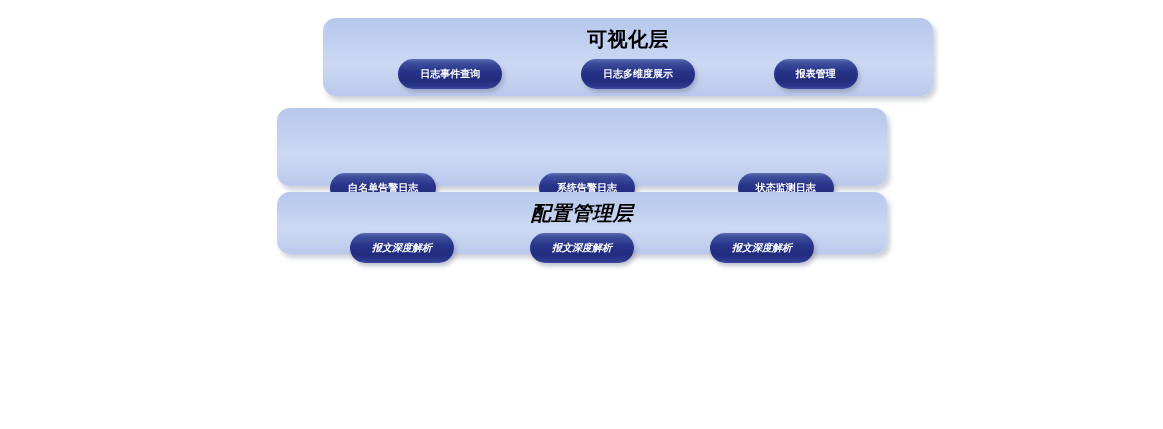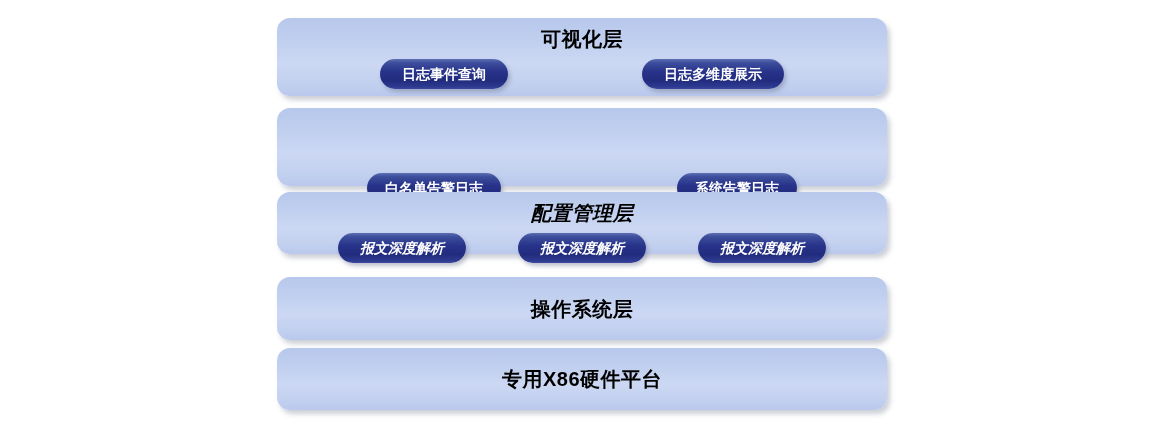--- a/index.html
+++ b/index.html
@@ -32,21 +32,21 @@
         #b7c8ec 0%,
         #c0cfef 28%,
         #ccd8f3 58%,
         #c2d0ef 85%,
         #b9c8ec 100%);
     box-shadow: 3px 4px 5px rgba(120,128,150,0.38);
     box-sizing: border-box;
   }
 
   
-  .layer-1 { top: 18px;  height: 78px; }
+  .layer-1 { top: 18px;  height: 78px; margin-left: 46px; }
   .layer-2 { top: 108px; height: 78px; }
   .layer-3 { top: 192px; height: 62px; font-style: italic; }
   .layer-4 { top: 277px; height: 63px; }
   .layer-5 { top: 348px; height: 62px; }
 
   .layer-title {
     position: absolute;
     left: 0;
     width: 100%;
     text-align: center;
@@ -88,61 +88,57 @@
     border-radius: 16px;
     background: linear-gradient(to bottom,
         #5d6fb4 0%,
         #3e4f9c 12%,
         #27338a 42%,
         #222c7e 72%,
         #2d3a8f 92%,
         #3c4a9e 100%);
     color: #ffffff;
     font-weight: bold;
-    font-size: 14px;
+    font-size: 10px;
     line-height: 30px;
     text-align: center;
     white-space: nowrap;
     box-shadow: 2px 3px 4px rgba(110,118,145,0.45);
     box-sizing: border-box;
   }
   .layer-1 .pill { padding: 0 22px; }
   .layer-2 .pill { padding: 0 18px; }
   .layer-3 .pill { padding: 0 22px; }
 </style>
 </head>
 <body>
 
 <div id="diagram">
 
   <div class="layer layer-1">
     <div class="layer-title">可视化层</div>
     <div class="pill-row">
       <div class="pill">日志事件查询</div>
       <div class="pill">日志多维度展示</div>
+      <div class="pill">报表管理</div>
     </div>
   </div>
 
   <div class="layer layer-2">
     <div class="pill-row">
       <div class="pill">白名单告警日志</div>
       <div class="pill">系统告警日志</div>
+      <div class="pill">状态监测日志</div>
     </div>
   </div>
 
   <div class="layer layer-3">
     <div class="layer-title">配置管理层</div>
     <div class="pill-row">
       <div class="pill">报文深度解析</div>
       <div class="pill">报文深度解析</div>
       <div class="pill">报文深度解析</div>
     </div>
   </div>
 
-  <div class="layer layer-4">
-    <div class="layer-title">操作系统层</div>
-  </div>
 
-  <div class="layer layer-5">
-    <div class="layer-title">专用X86硬件平台</div>
-  </div>
 
 </div>
 
 </body></html>

